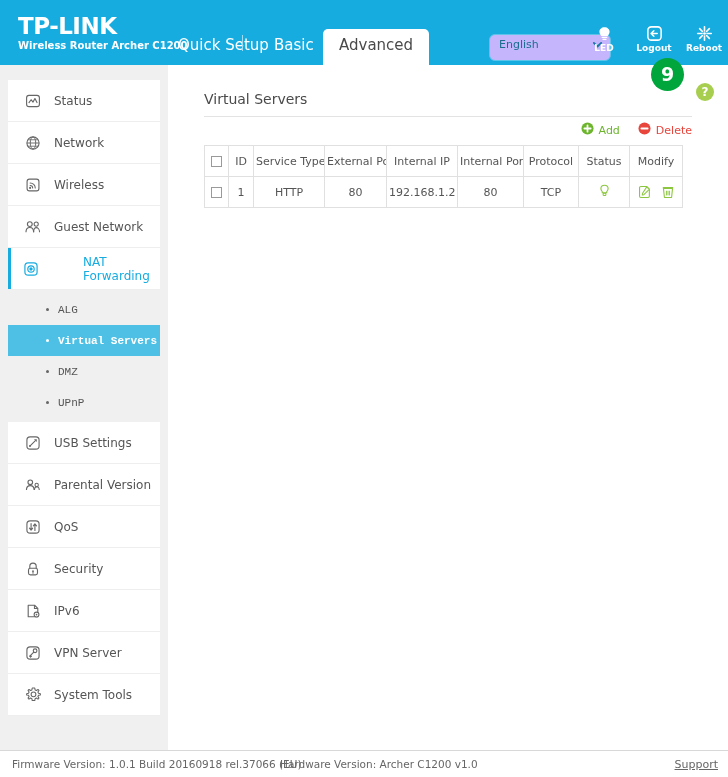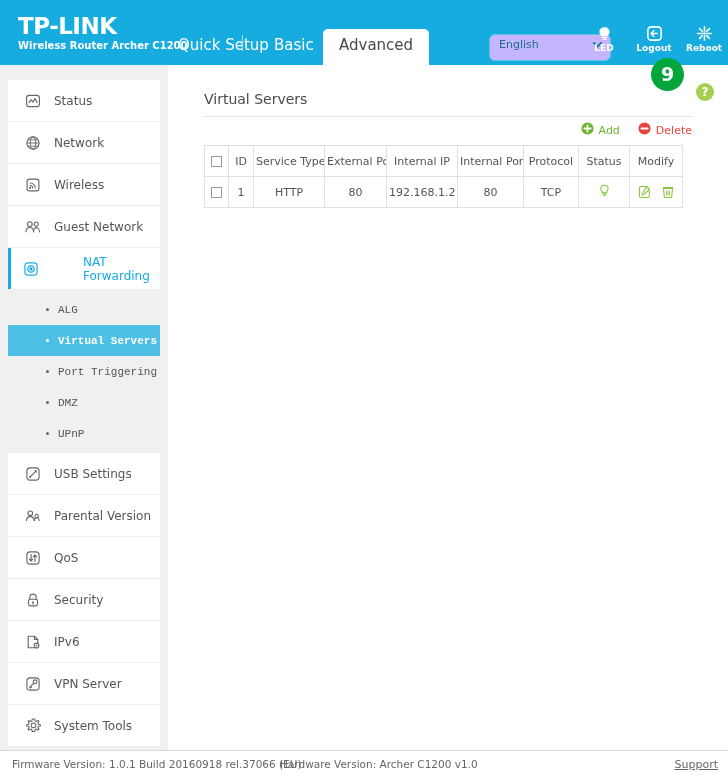--- a/index.html
+++ b/index.html
@@ -481,24 +481,20 @@
   </div>
 
   <div class="submenu">
     <div class="sub-item">
       <span class="sub-bullet"></span>
       <span>ALG</span>
     </div>
     <div class="sub-item active">
       <span class="sub-bullet"></span>
       <span>Virtual Servers</span>
-    </div>
-    <div class="sub-item">
-      <span class="sub-bullet"></span>
-      <span>Port Triggering</span>
     </div>
     <div class="sub-item">
       <span class="sub-bullet"></span>
       <span>DMZ</span>
     </div>
     <div class="sub-item">
       <span class="sub-bullet"></span>
       <span>UPnP</span>
     </div>
   </div>

